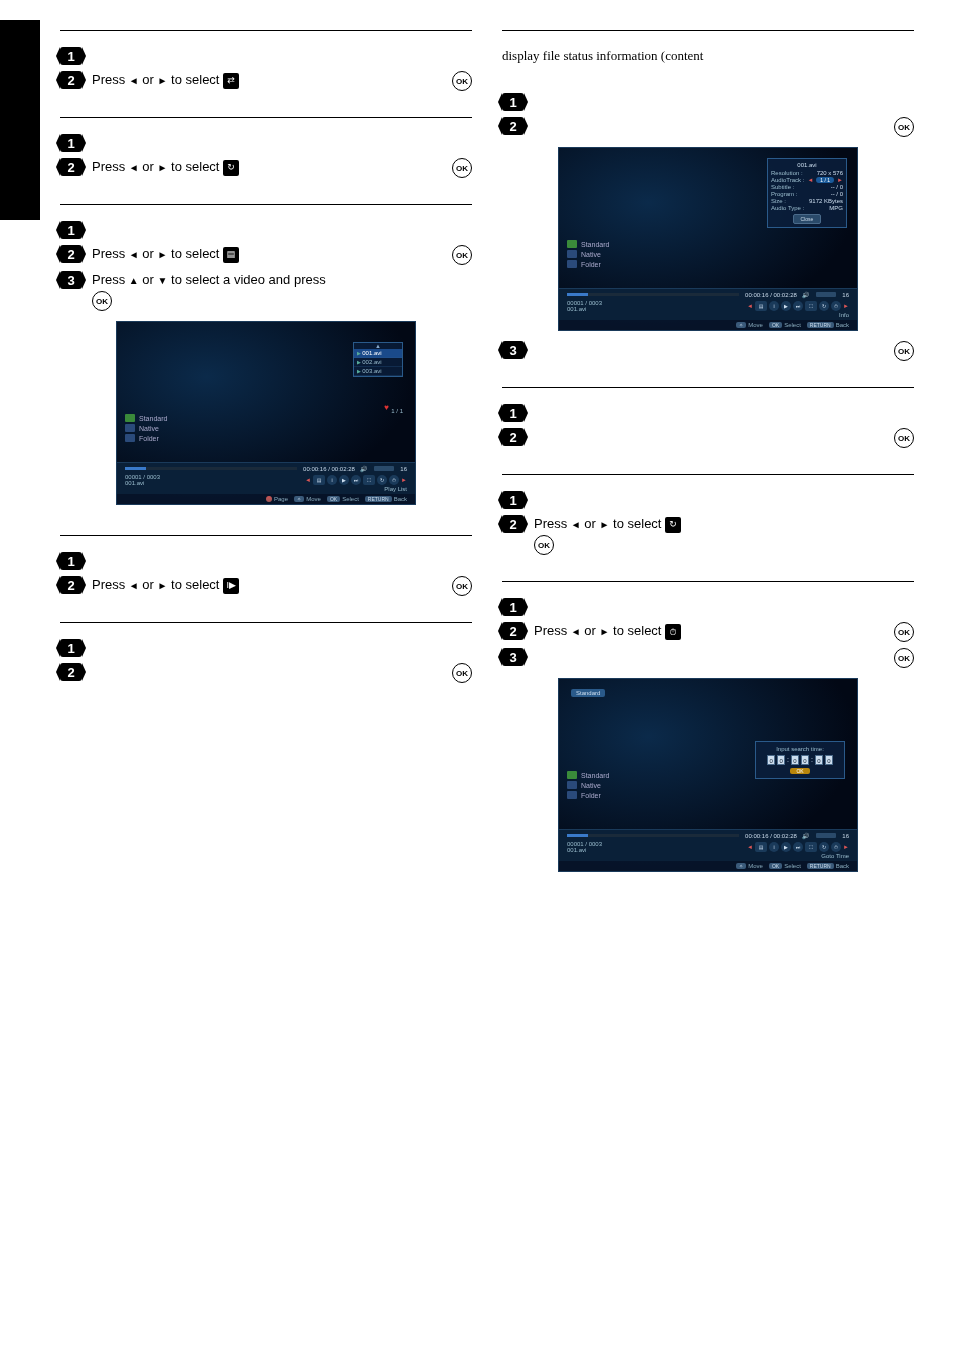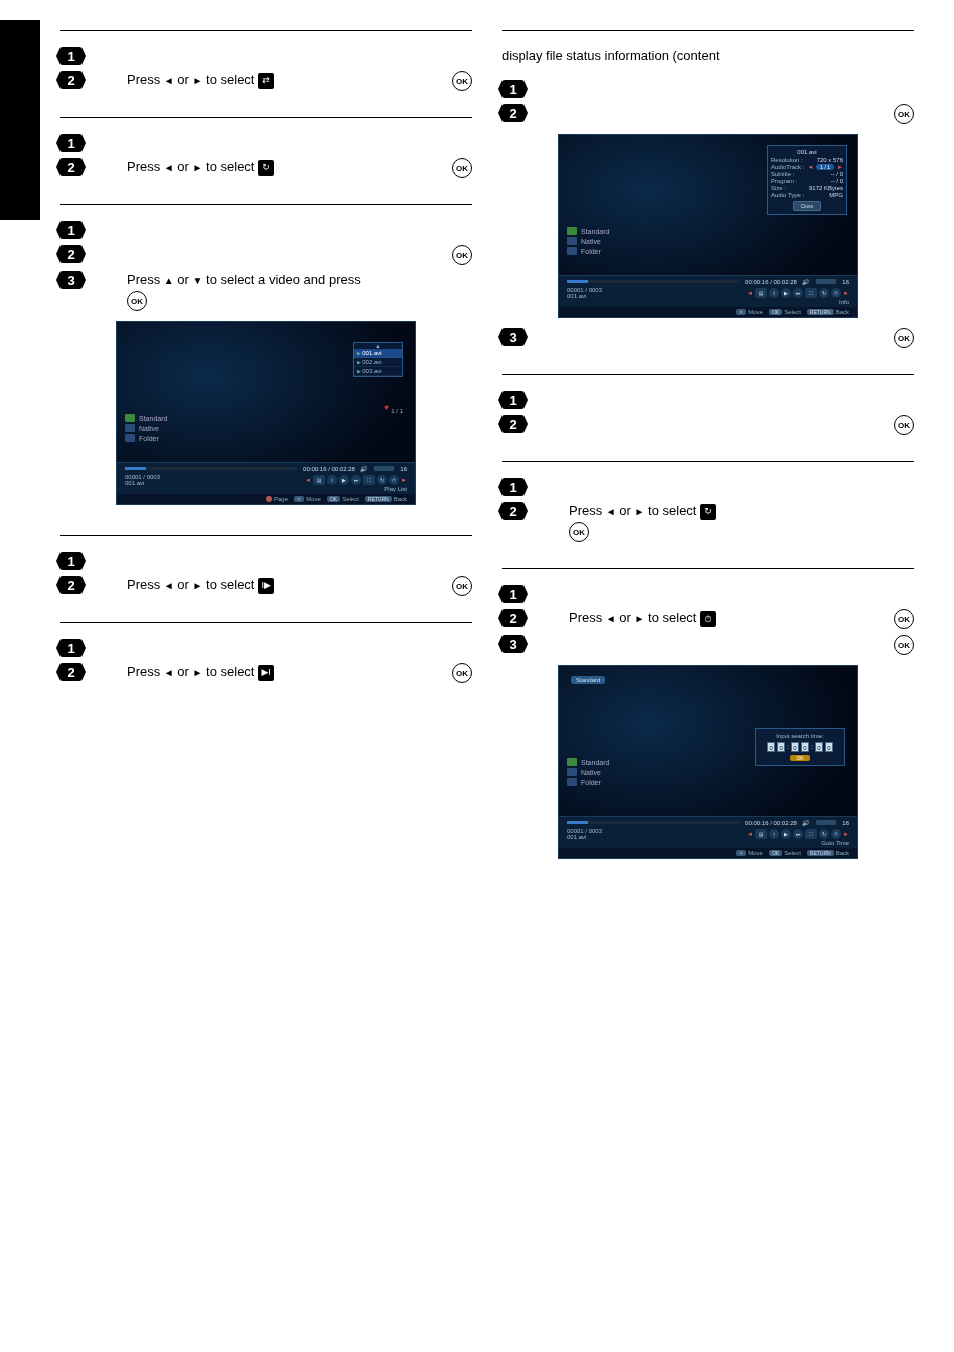--- a/index.html
+++ b/index.html
@@ -7,21 +7,21 @@
   .page { width: 954px; margin: 0 auto; position: relative; padding: 30px 40px 30px 60px; }
   .black-tab { position: absolute; left: 0; top: 20px; width: 40px; height: 200px; background: #000; }
   .two-col { display: flex; gap: 30px; }
   .col { flex: 1; min-width: 0; }
   .section { border-top: 1px solid #000; padding: 10px 0 20px 0; }
   .step-row { display: flex; align-items: flex-start; gap: 10px; margin: 6px 0; }
   .step-num { width: 22px; height: 18px; background: #000; color: #fff; border-radius: 3px; font-weight: bold; font-size: 13px; display: flex; align-items: center; justify-content: center; flex-shrink: 0; position: relative; }
   .step-num::before, .step-num::after { content: ''; position: absolute; width: 0; height: 0; top: 0; }
   .step-num::before { left: -4px; border-top: 9px solid transparent; border-bottom: 9px solid transparent; border-right: 4px solid #000; }
   .step-num::after { right: -4px; border-top: 9px solid transparent; border-bottom: 9px solid transparent; border-left: 4px solid #000; }
-  .step-text { flex: 1; line-height: 1.4; padding-top: 0; margin-left: 35px; }
+  .step-text { flex: 1; line-height: 1.4; padding-top: 0; }
   .ok-right { margin-left: auto; flex-shrink: 0; }
   .ok-btn { display: inline-flex; align-items: center; justify-content: center; width: 20px; height: 20px; border: 1.5px solid #000; border-radius: 50%; font-size: 8px; font-weight: bold; }
   .tri-left::before { content: '◄'; font-size: 10px; }
   .tri-right::before { content: '►'; font-size: 10px; }
   .tri-up::before { content: '▲'; font-size: 10px; }
   .tri-down::before { content: '▼'; font-size: 10px; }
   .icon-box { display: inline-flex; width: 16px; height: 16px; background: #000; color: #fff; align-items: center; justify-content: center; font-size: 9px; border-radius: 2px; vertical-align: middle; }
   .screenshot { width: 300px; margin: 10px auto; background: radial-gradient(ellipse at 30% 30%, #0b2a4a, #020815 70%); border: 1px solid #1a3a5a; position: relative; color: #c8d8e8; font-size: 8px; }
   .ss-body { min-height: 140px; position: relative; }
   .ss-sidebar { position: absolute; left: 8px; top: 90px; }
@@ -54,21 +54,21 @@
   .ss-hint { display: flex; align-items: center; gap: 2px; }
   .ss-hint-key { background: #3a5a7a; border-radius: 2px; padding: 0 3px; font-size: 5px; color: #cde; }
   .ss-hint-dot { width: 6px; height: 6px; background: linear-gradient(#c55,#955); border-radius: 50%; }
   .ss-badge-std { position: absolute; left: 12px; top: 10px; background: #2a5a8a; border-radius: 2px; padding: 1px 5px; font-size: 6px; color: #cde; }
   .ss-search-box { position: absolute; right: 12px; bottom: 50px; width: 90px; background: rgba(10,30,60,0.85); border: 1px solid #2a5a8a; padding: 4px; font-size: 6px; text-align: center; }
   .ss-search-box .lbl { color: #9bc; margin-bottom: 3px; }
   .ss-time-in { display: flex; gap: 2px; justify-content: center; margin-bottom: 3px; }
   .ss-digit { display: inline-block; width: 8px; height: 10px; background: #cde; color: #123; border: 1px solid #4a6a8a; font-size: 6px; text-align: center; line-height: 10px; }
   .ss-colon { color: #cde; font-size: 7px; line-height: 10px; }
   .ss-ok-mini { display: inline-block; background: #b8860b; color: #fff; border-radius: 2px; padding: 0 6px; font-size: 5px; }
-  .para { margin: 6px 0 15px; line-height: 1.4; }
+  .para { margin: 6px 0 28px; line-height: 1.4; font-family: Liberation Serif, serif; }
 </style>
 </head>
 <body>
 
 <div class="page">
   <div class="black-tab"></div>
 
   <div class="two-col">
 
     <div class="col">
@@ -97,20 +97,23 @@
           <span class="ok-right ok-btn">OK</span>
         </div>
       </div>
 
       <div class="section">
         <div class="step-row">
           <div class="step-num">1</div>
         </div>
         <div class="step-row">
           <div class="step-num">2</div>
+          <div class="step-text">
+            <span>Press </span><span class="tri-left"></span><span> or </span><span class="tri-right"></span><span> to select </span><span class="icon-box">▤</span>
+          </div>
           <span class="ok-right ok-btn">OK</span>
         </div>
         <div class="step-row">
           <div class="step-num">3</div>
           <div class="step-text">
             <span>Press </span><span class="tri-up"></span><span> or </span><span class="tri-down"></span><span> to select a video and press</span>
             <br><span class="ok-btn" style="margin-top:2px;">OK</span>
           </div>
         </div>
 
@@ -201,23 +204,20 @@
           <span class="ok-right ok-btn">OK</span>
         </div>
       </div>
 
       <div class="section">
         <div class="step-row">
           <div class="step-num">1</div>
         </div>
         <div class="step-row">
           <div class="step-num">2</div>
-          <div class="step-text">
-            <span>Press </span><span class="tri-left"></span><span> or </span><span class="tri-right"></span><span> to select </span><span class="icon-box">▶I</span>
-          </div>
           <span class="ok-right ok-btn">OK</span>
         </div>
       </div>
     </div>
 
     <div class="col">
       <div class="section" style="border-top:1px solid #000;">
         <p class="para">display file status information (content</p>
         <div class="step-row">
           <div class="step-num">1</div>

